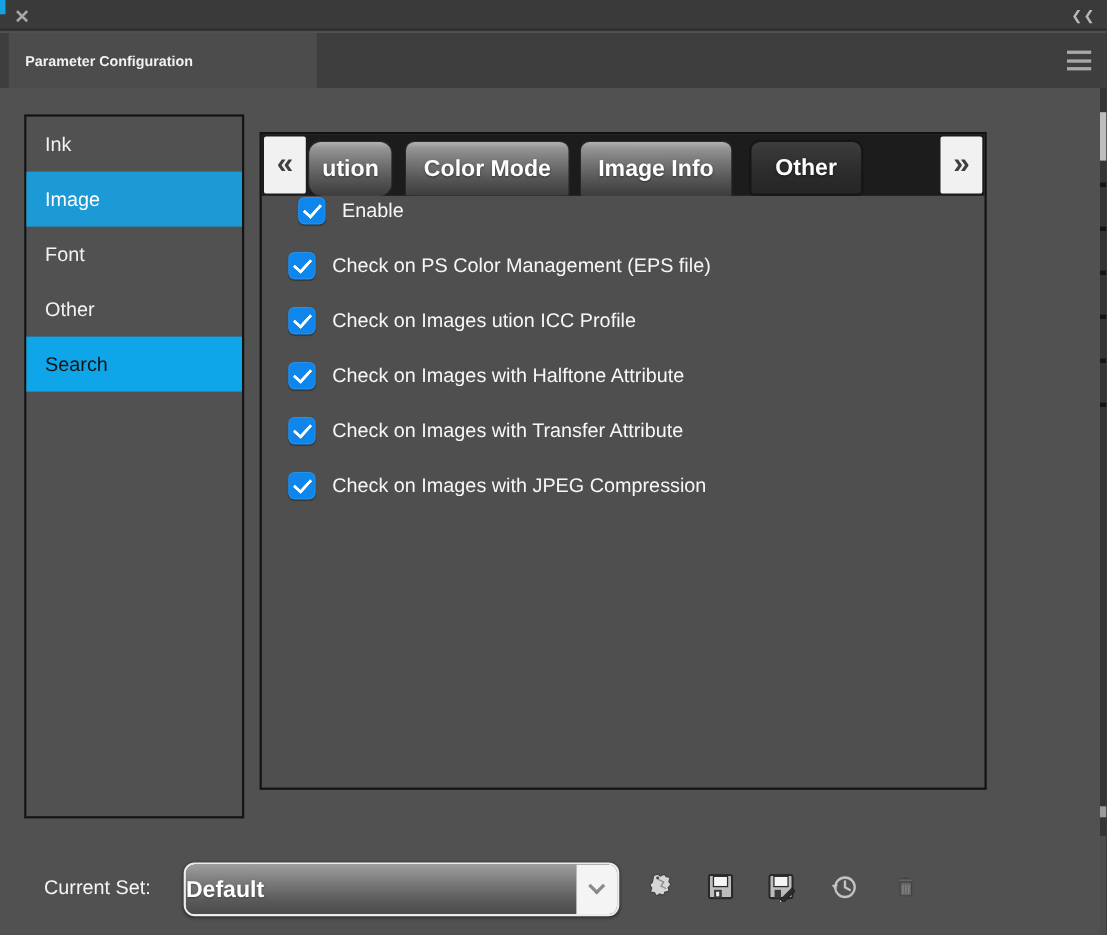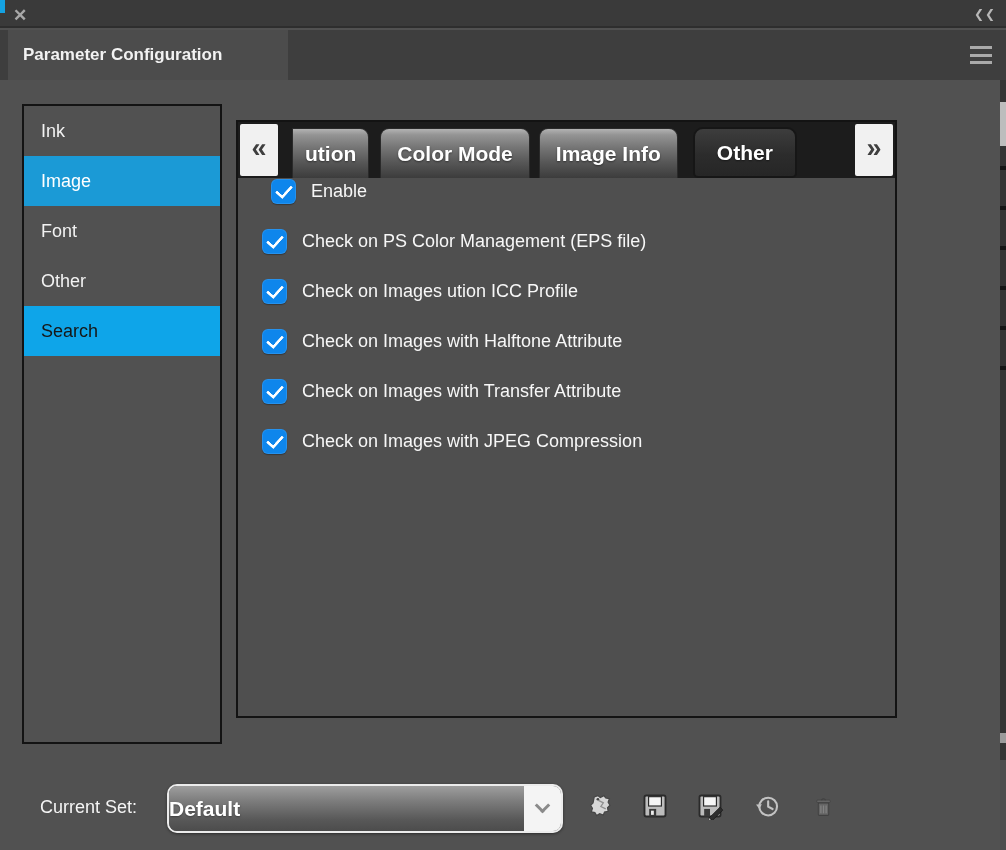--- a/index.html
+++ b/index.html
@@ -14,21 +14,21 @@
                font-size:17px; font-weight:bold; display:flex; align-items:center; justify-content:center;
                cursor:default; }
   .collapse-btn { position:absolute; right:10px; top:5px; color:#b8b8b8; font-size:12px;
                   letter-spacing:1px; line-height:18px; }
   .blue-sliver { position:absolute; left:0; top:0; width:5px; height:13px; background:#14a2e2; }
 
   
   .tabrow { position:absolute; left:0; top:30px; width:1006px; height:50px; background:#3e3e3e; }
   .panel-tab { position:absolute; left:8px; top:0; width:280px; height:50px; background:#4c4c4c;
                display:flex; align-items:center; padding-left:15px; }
-  .panel-tab span { color:#f2f2f2; font-size:17px; font-weight:bold;text-align:center; }
+  .panel-tab span { color:#f2f2f2; font-size:13px; font-weight:bold;text-align:center; }
   .menu-btn { position:absolute; right:14px; top:16px; width:22px; height:18px;
               display:flex; flex-direction:column; justify-content:space-between; }
   .menu-btn i { display:block; height:3px; background:#a9a9a9; }
 
   
   .sidebar { position:absolute; left:22px; top:104px; width:200px; height:640px;
              border:2px solid #131313; background:#515151; }
   .side-item { height:50px; line-height:50px; padding-left:17px; font-size:18px; color:#f2f2f2; }
   .side-item.selected { background:#1b9ad6; color:#fff; }
   .side-item.highlight { background:#0ea5e9; color:#161616; }
@@ -39,21 +39,21 @@
   .tabstrip { position:relative; height:56px; background:#1c1c1c; display:flex; align-items:flex-end; }
   .scrollbtn { width:38px; height:52px; margin:2px; background:#f1f1f1; color:#3f3f3f;
                font-size:27px; font-weight:bold; display:flex; align-items:center; justify-content:center;
                border-radius:2px; align-self:center; line-height:1; padding-bottom:4px; }
   .scrollbtn.next { margin-left:auto; }
   .tab { height:50px; display:flex; align-items:center; justify-content:center;
          border-radius:9px 9px 0 0; border:1px solid #2a2a2a; border-bottom:none;
          padding:0 16px; color:#fff; font-size:21px; font-weight:600;
          text-shadow:0 1px 2px rgba(0,0,0,.45);
          background:linear-gradient(180deg,#b3b3b3 0%,#949494 12%,#757575 38%,#575757 68%,#3c3c3c 100%); }
-  .tab.cut { border-top-left-radius:0; padding:0 12px; margin-left:12px; }
+  .tab.cut { border-top-left-radius:0; padding:0 12px; margin-left:0;border-radius:12px; }
   .tab.t2 { margin-left:11px; }
   .tab.t3 { margin-left:9px; }
   .tab.active { margin-left:15px; background:linear-gradient(180deg,#3d3d3d 0%,#2c2c2c 55%,#262626 100%);
                 border:2px solid #161616; border-radius:10px 10px 5px 5px; font-weight:bold;
                 padding:0 22px; height:51px; }
 
   .panel-content { }
   .cbrow { display:flex; align-items:center; height:26px; margin:0 0 24px 24px; }
   .cbrow.first { margin-left:33px; }
   .checkbox { width:25px; height:25px; border-radius:6px; background:#0e86ec; position:relative;

